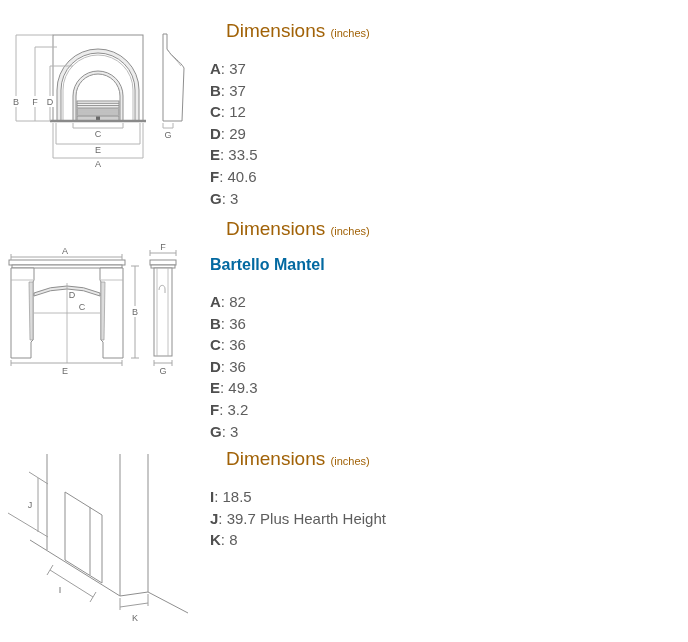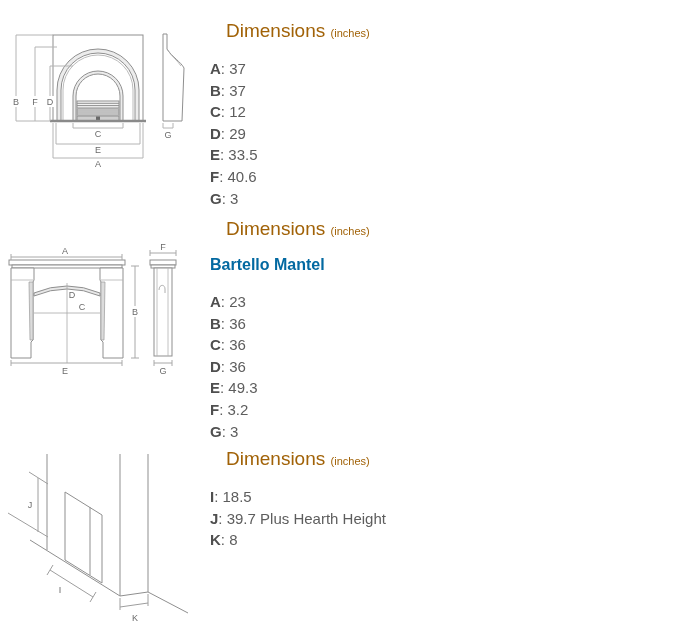--- a/index.html
+++ b/index.html
@@ -207,21 +207,21 @@
         <div class="dim-row"><span class="dim-letter">E</span><span class="dim-value">: 33.5</span></div>
         <div class="dim-row"><span class="dim-letter">F</span><span class="dim-value">: 40.6</span></div>
         <div class="dim-row"><span class="dim-letter">G</span><span class="dim-value">: 3</span></div>
       </div>
   </div>
 
   <div class="text-block" id="sec2">
     <h2 class="dims-heading"><span class="dh-title">Dimensions</span> <span class="dh-unit">(inches)</span></h2>
     <div class="dim-subtitle">Bartello Mantel</div>
     <div class="dim-list gap-lg">
-        <div class="dim-row"><span class="dim-letter">A</span><span class="dim-value">: 23</span></div>
+        <div class="dim-row"><span class="dim-letter">A</span><span class="dim-value">: 82</span></div>
         <div class="dim-row"><span class="dim-letter">B</span><span class="dim-value">: 36</span></div>
         <div class="dim-row"><span class="dim-letter">C</span><span class="dim-value">: 36</span></div>
         <div class="dim-row"><span class="dim-letter">D</span><span class="dim-value">: 36</span></div>
         <div class="dim-row"><span class="dim-letter">E</span><span class="dim-value">: 49.3</span></div>
         <div class="dim-row"><span class="dim-letter">F</span><span class="dim-value">: 3.2</span></div>
         <div class="dim-row"><span class="dim-letter">G</span><span class="dim-value">: 3</span></div>
       </div>
   </div>
 
   <div class="text-block" id="sec3">

